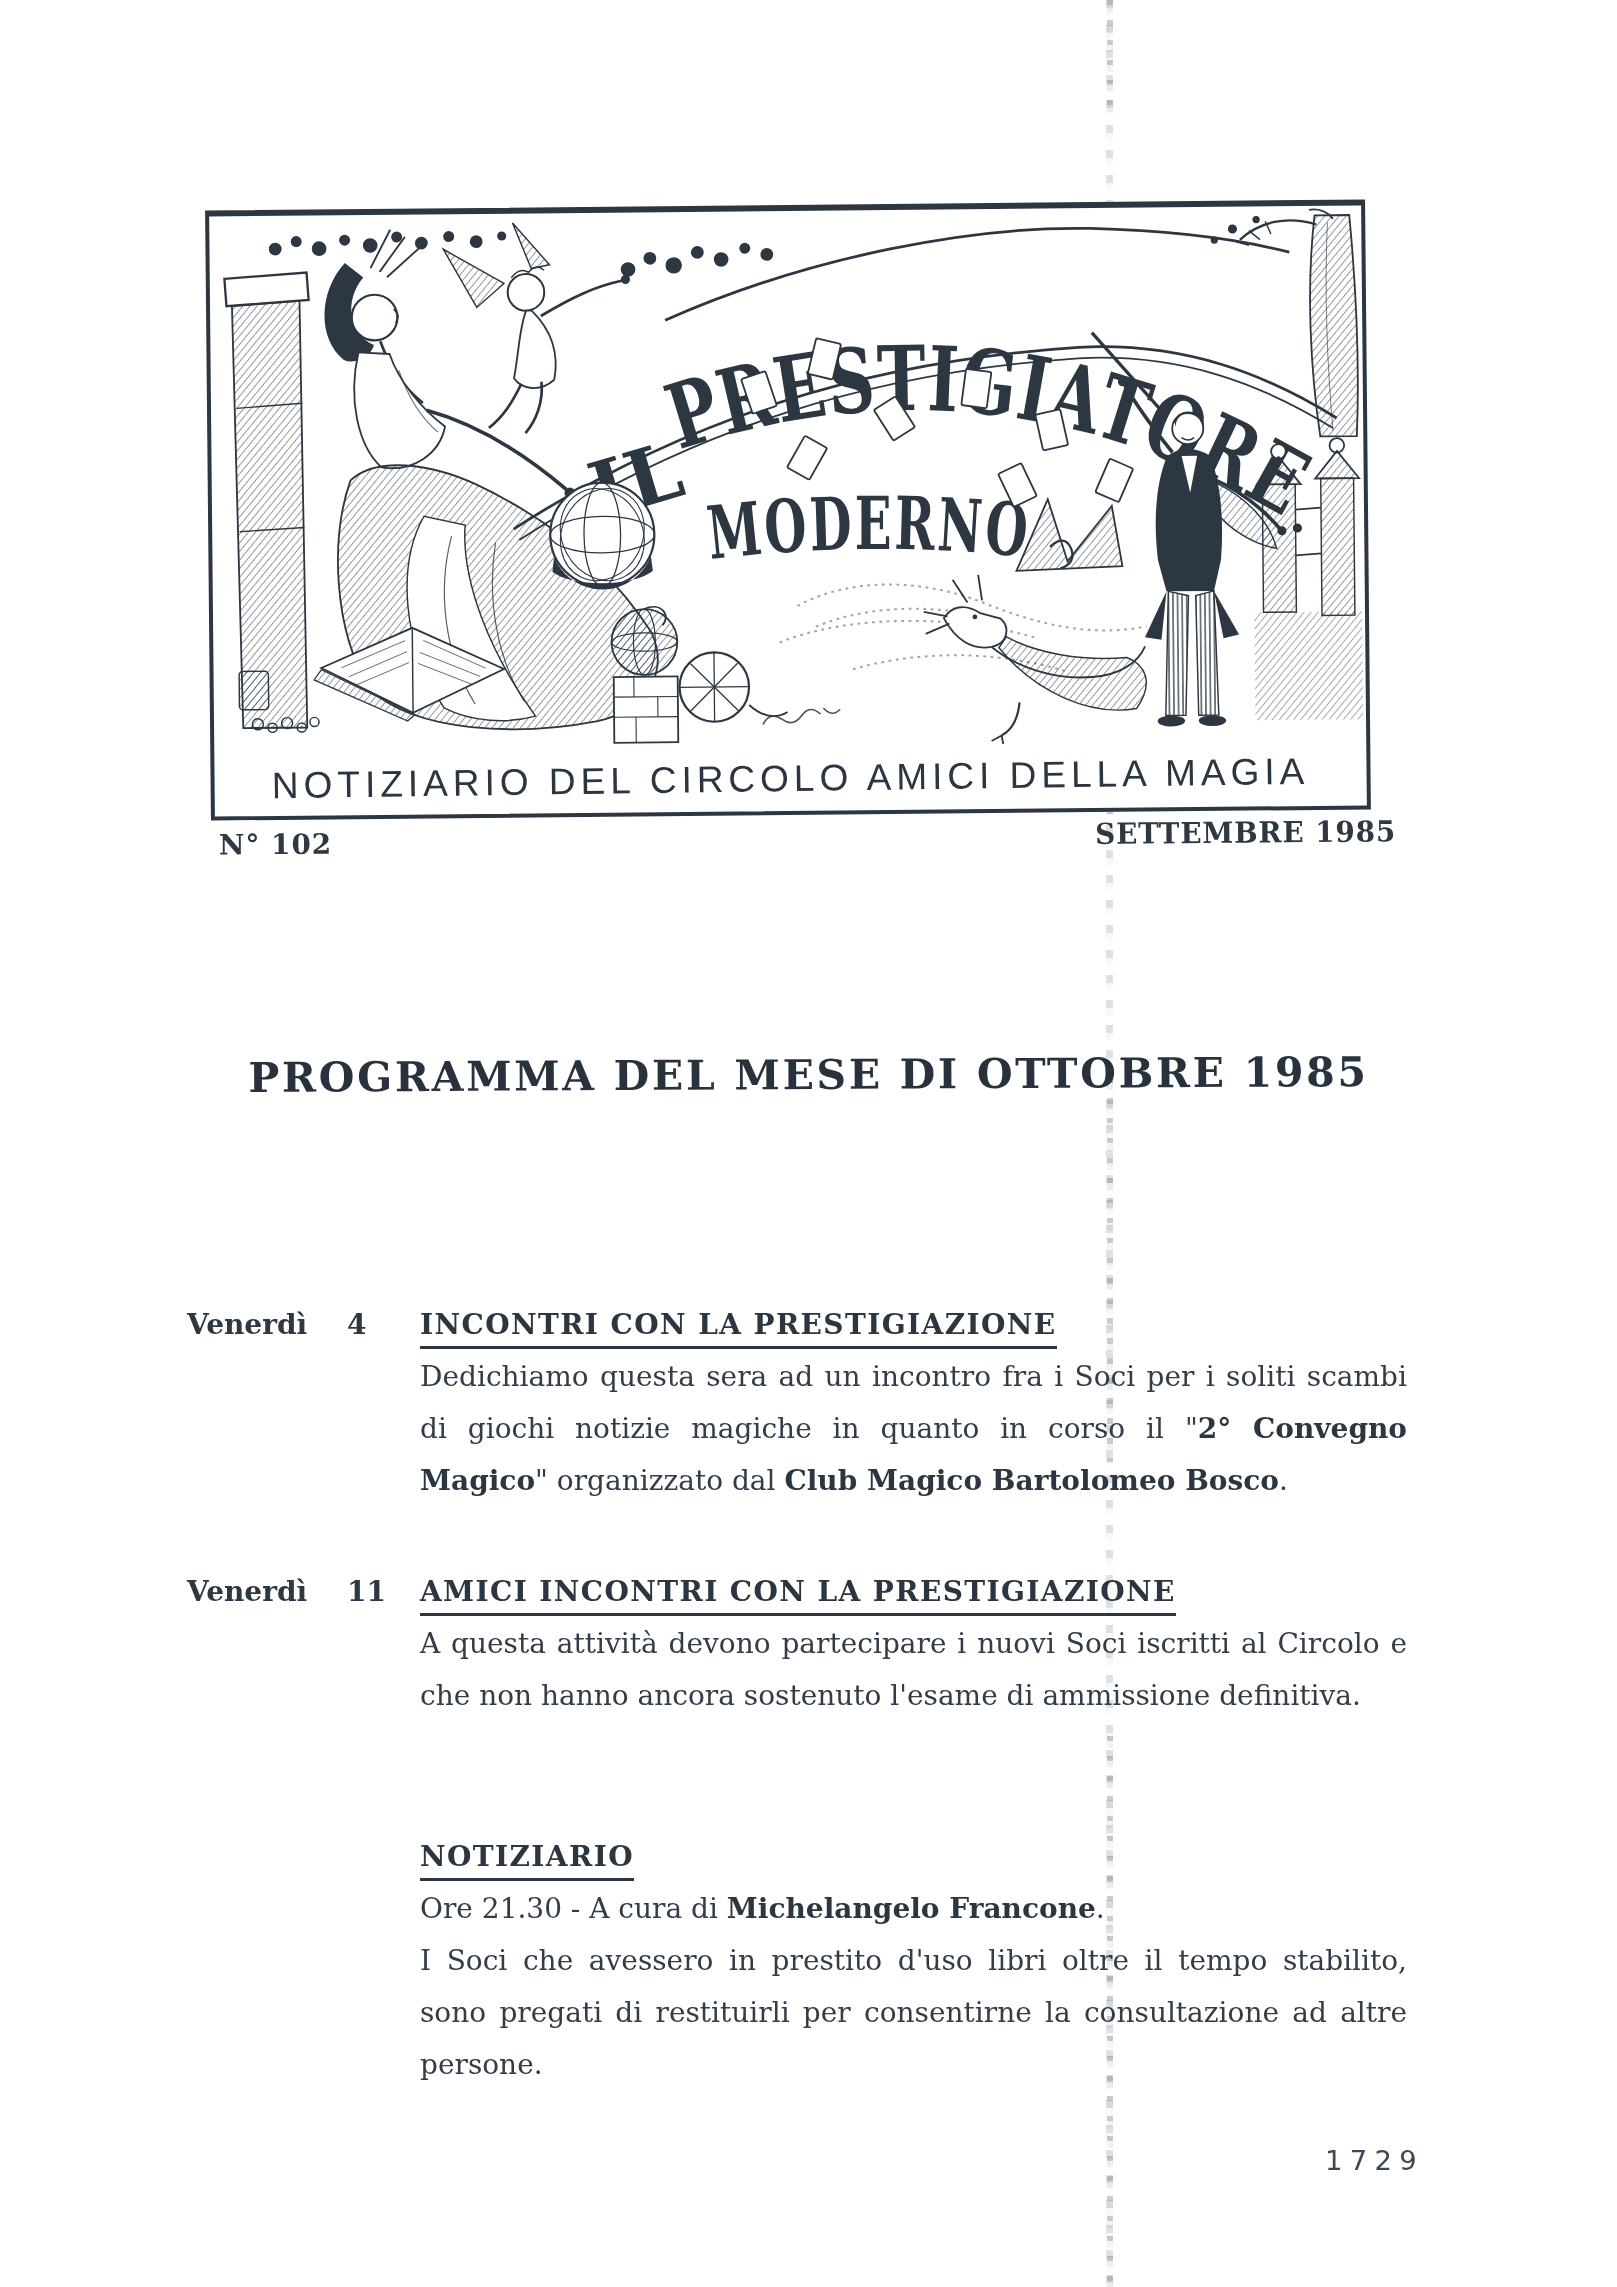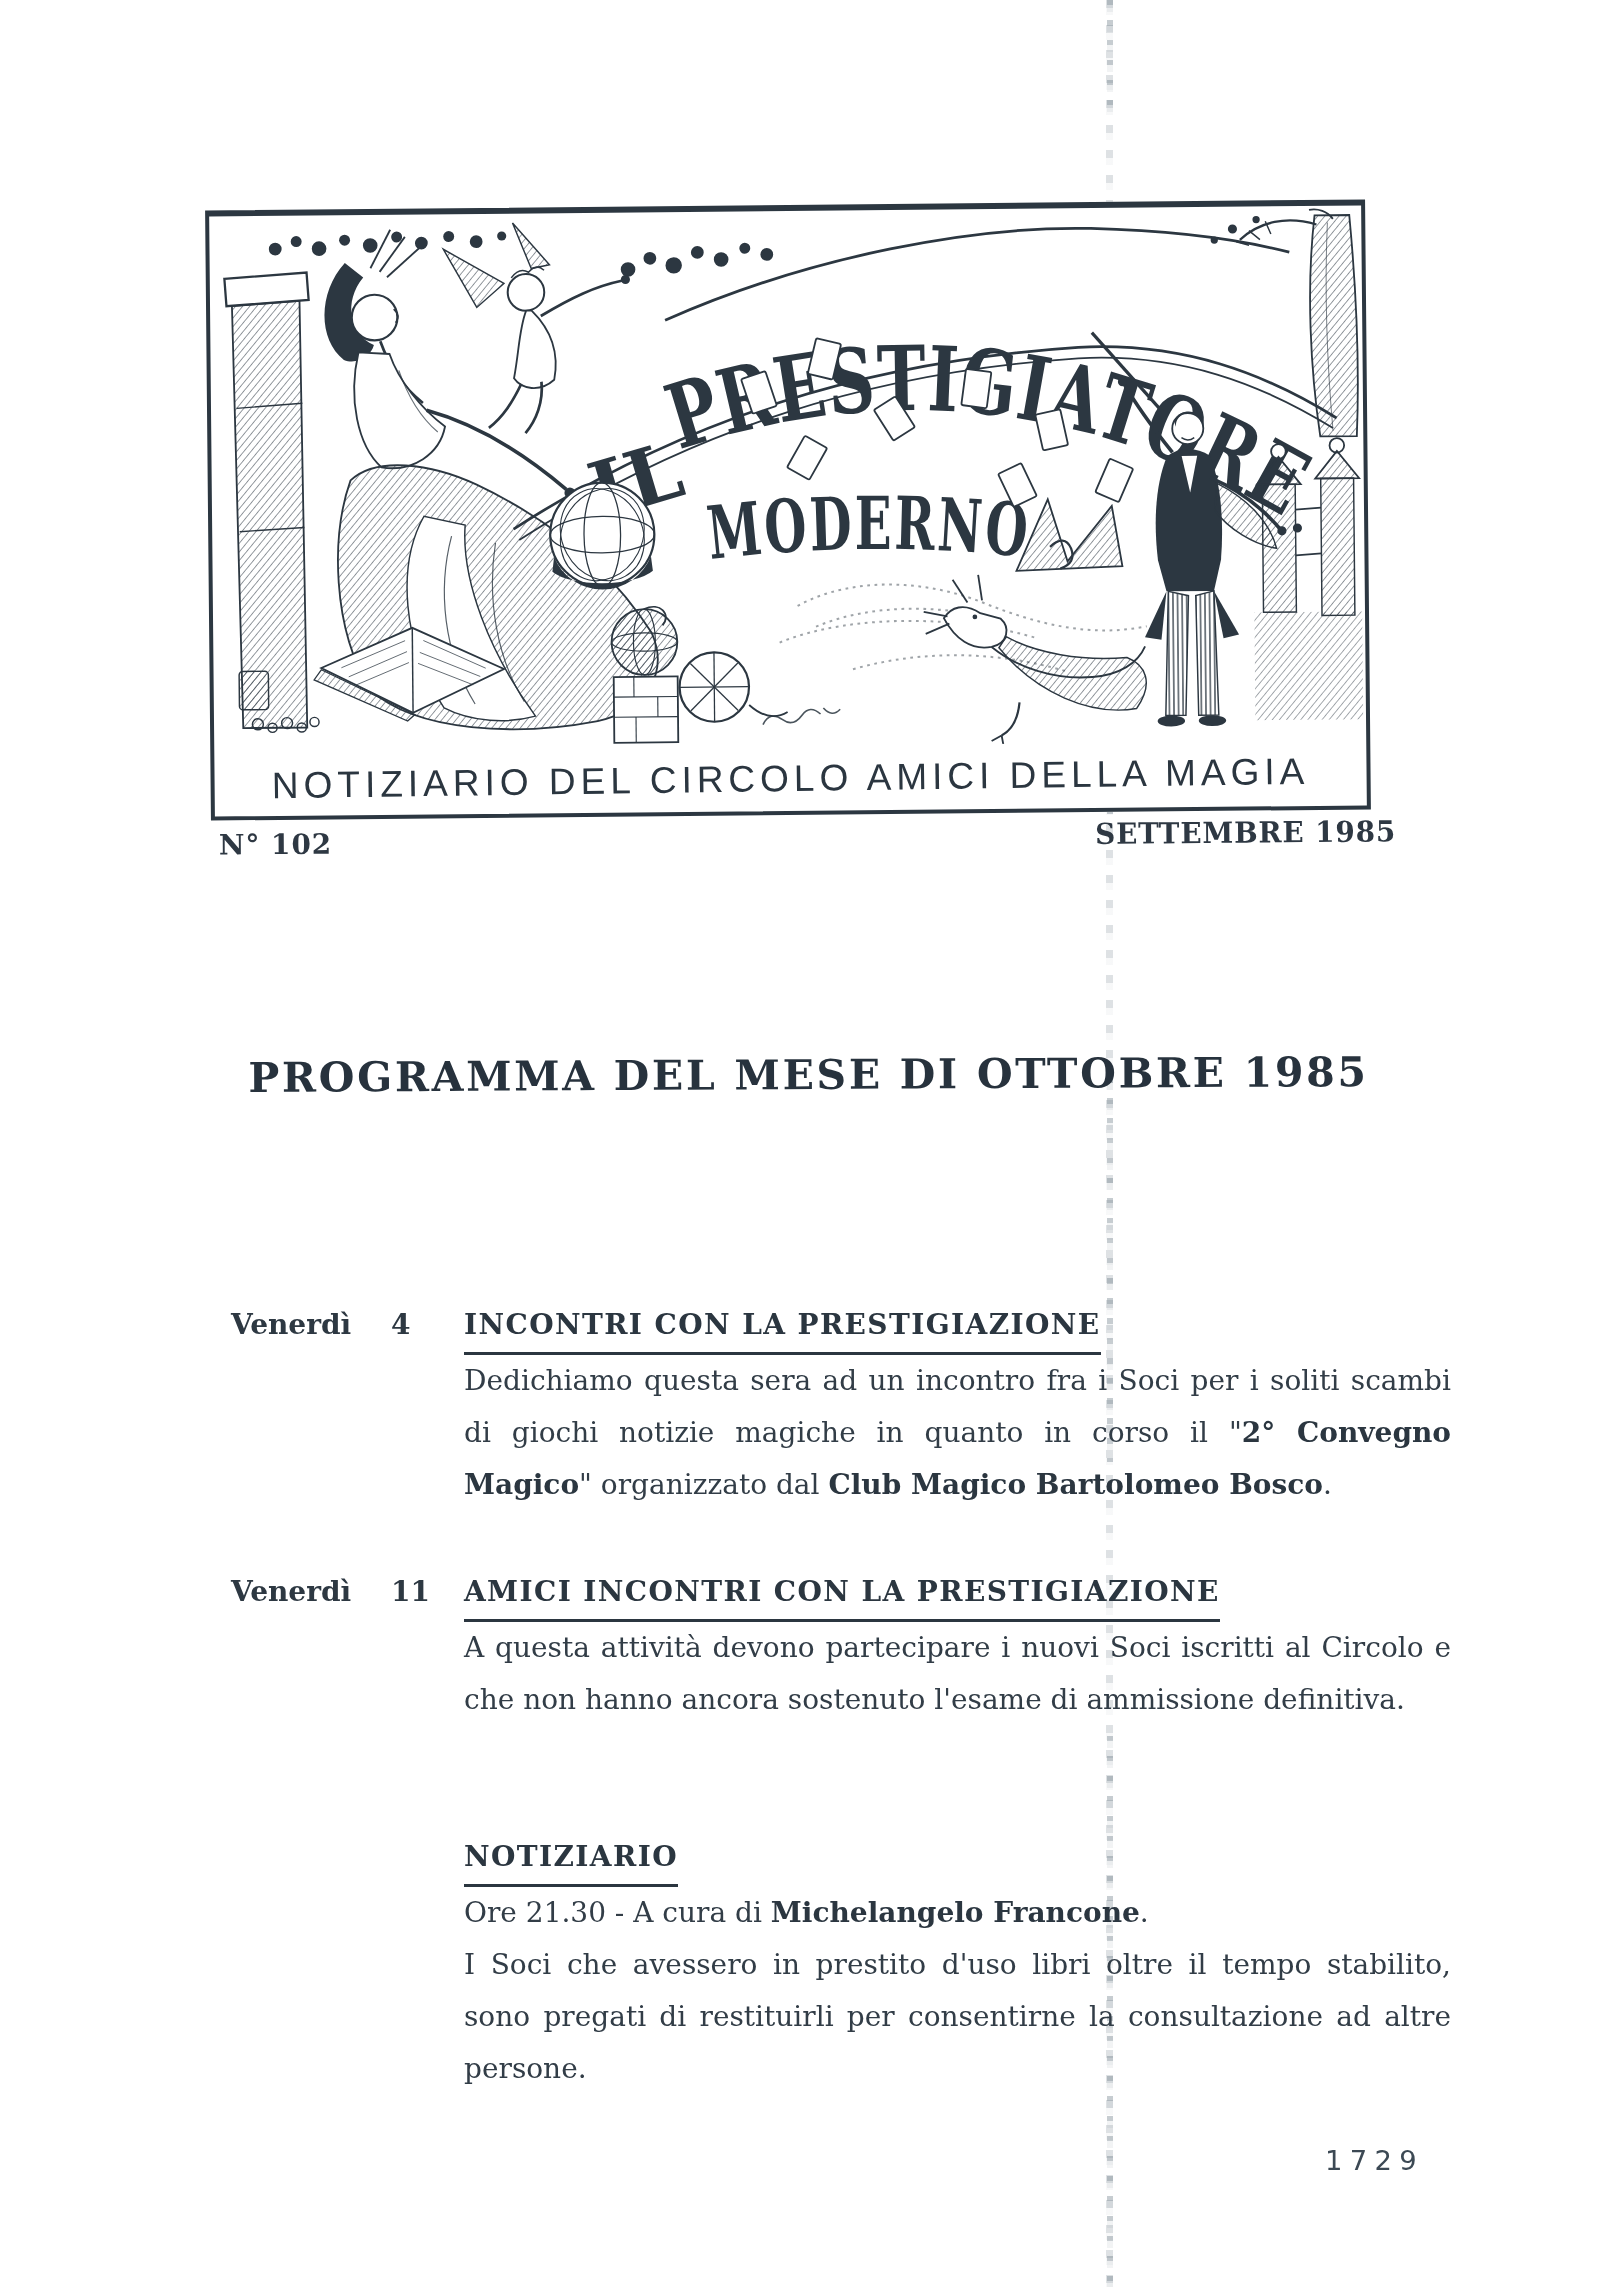--- a/index.html
+++ b/index.html
@@ -77,34 +77,34 @@
     text-align:center;
     font-size:41px;font-weight:bold;letter-spacing:2.7px;
     color:#27323d;
     transform:rotate(-0.3deg);
   }
 
   
   .entry{
     position:absolute;left:187px;width:1229px;
     display:flex;align-items:flex-start;
-    font-size:28px;line-height:52px;color:#323d47;margin-left:44px;
+    font-size:28px;line-height:52px;color:#323d47;
   }
   .e0{top:1299px;}
   .e1{top:1566px;}
   .e2{top:1831px;}
   .entry .day{width:160px;font-weight:bold;flex:none;color:#2d3842;}
   .entry .num{width:73px;font-weight:bold;flex:none;color:#2d3842;}
   .entry .content{flex:1;max-width:987px;}
   .entry h3{
     margin:0;display:inline-block;
     font-size:28px;font-weight:bold;letter-spacing:1.4px;
     line-height:43px;
     border-bottom:3.7px solid #2b3640;
-    padding-bottom:6px;
+    padding-bottom:0;
     color:#2b3640;
   }
   .entry p{margin:0;text-align:justify;}
   .entry strong{color:#2b3640;}
 
   .page-number{
     position:absolute;left:1325px;top:2145px;
     font-family:"DejaVu Sans", sans-serif;
     font-size:27.4px;letter-spacing:7.3px;color:#3c4954;
   }

